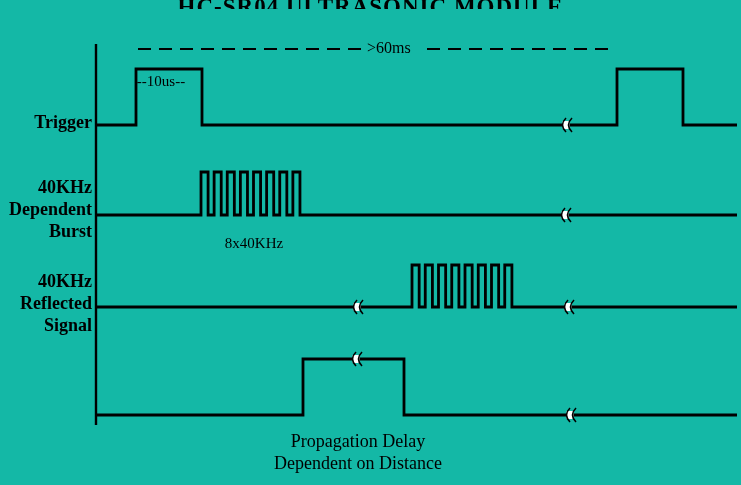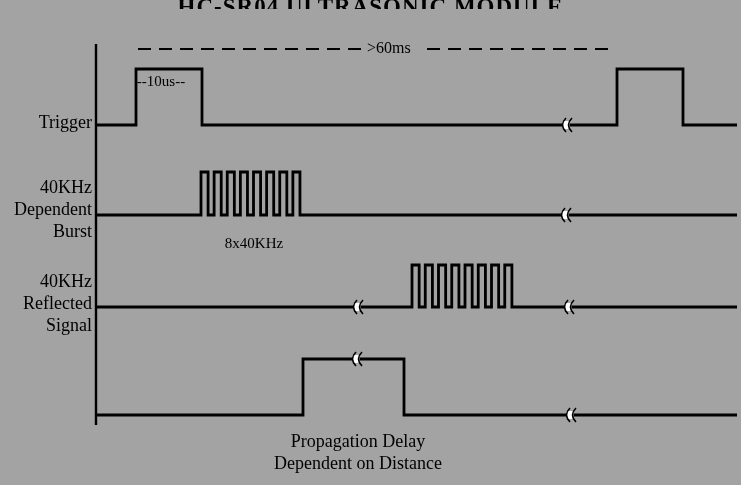--- a/index.html
+++ b/index.html
@@ -1,30 +1,30 @@
 <!DOCTYPE html>
 <html><head>
 <meta charset="utf-8">
 <style>
   html, body { margin: 0; padding: 0; background: #ffffff; }
   .stage {
     position: relative; width: 741px; height: 485px; overflow: hidden;
-    background: #a3a3a3; font-family: "Liberation Serif", serif; color: #000;
+    background: #14b8a6; font-family: "Liberation Serif", serif; color: #000;
   }
   .title-clip {
     position: absolute; top: 0; left: 0; width: 741px; height: 9px;
     overflow: hidden; text-align: center;
   }
   .title-clip .title {
     display: inline-block; margin-top: -16px; font-size: 23px; font-weight: bold;
     letter-spacing: 1px; white-space: nowrap;
   }
   .row-label {
     position: absolute; left: 0; width: 92px; text-align: right;
-    font-size: 18px; font-weight: normal; line-height: 22px;
+    font-size: 18px; font-weight: bold; line-height: 22px;
   }
   .anno { position: absolute; font-size: 15px; white-space: nowrap; }
   .anno.center { text-align: center; }
   .caption {
     position: absolute; left: 183px; width: 350px; text-align: center;
     font-size: 18px; font-weight: normal; line-height: 22px;
   }
   svg.wave { position: absolute; top: 0; left: 0; }
 </style>
 </head>

